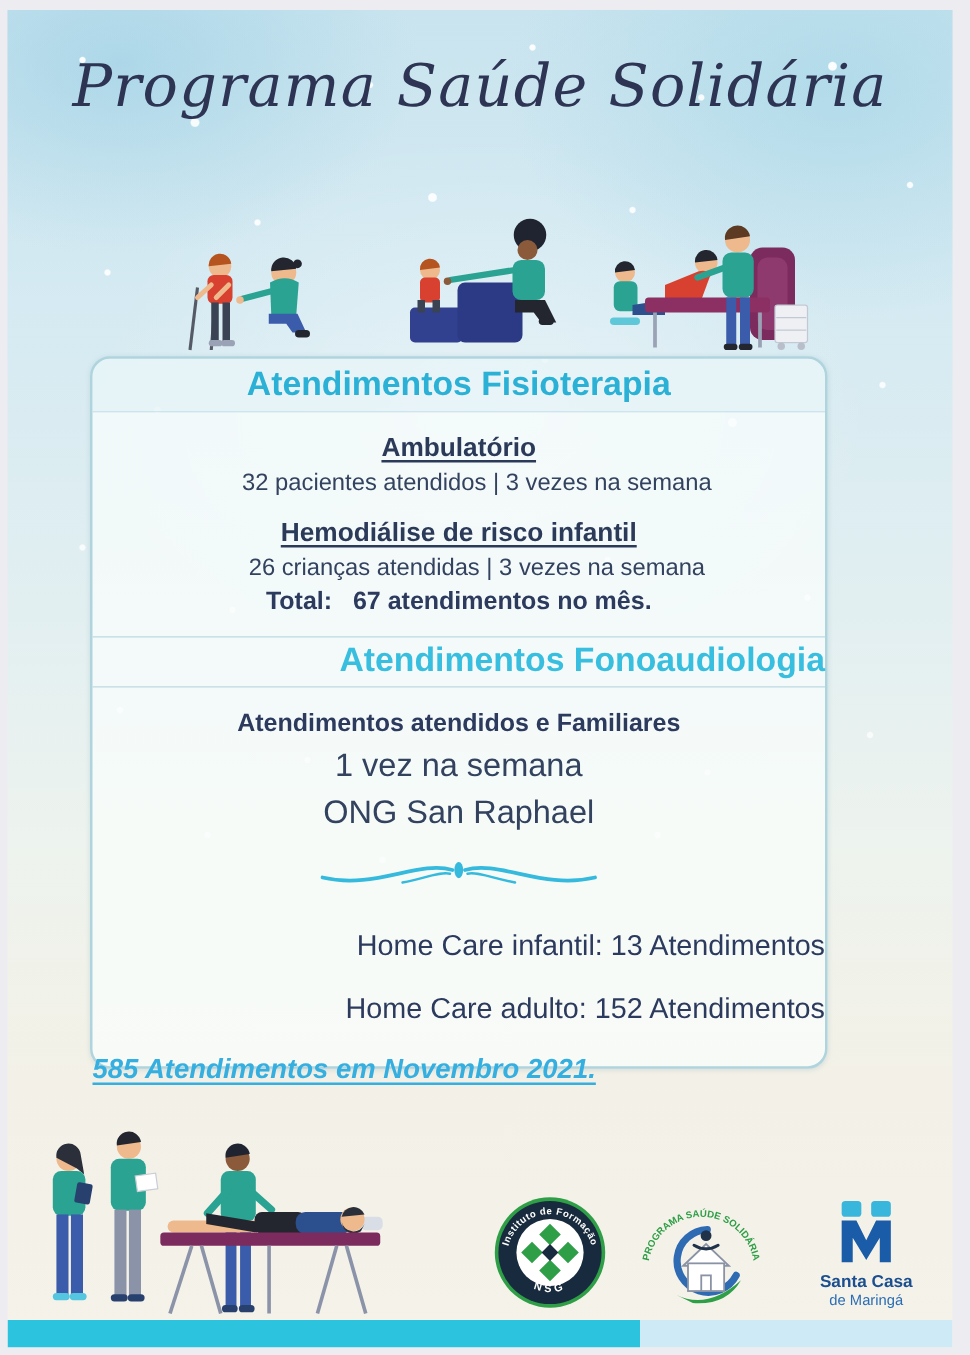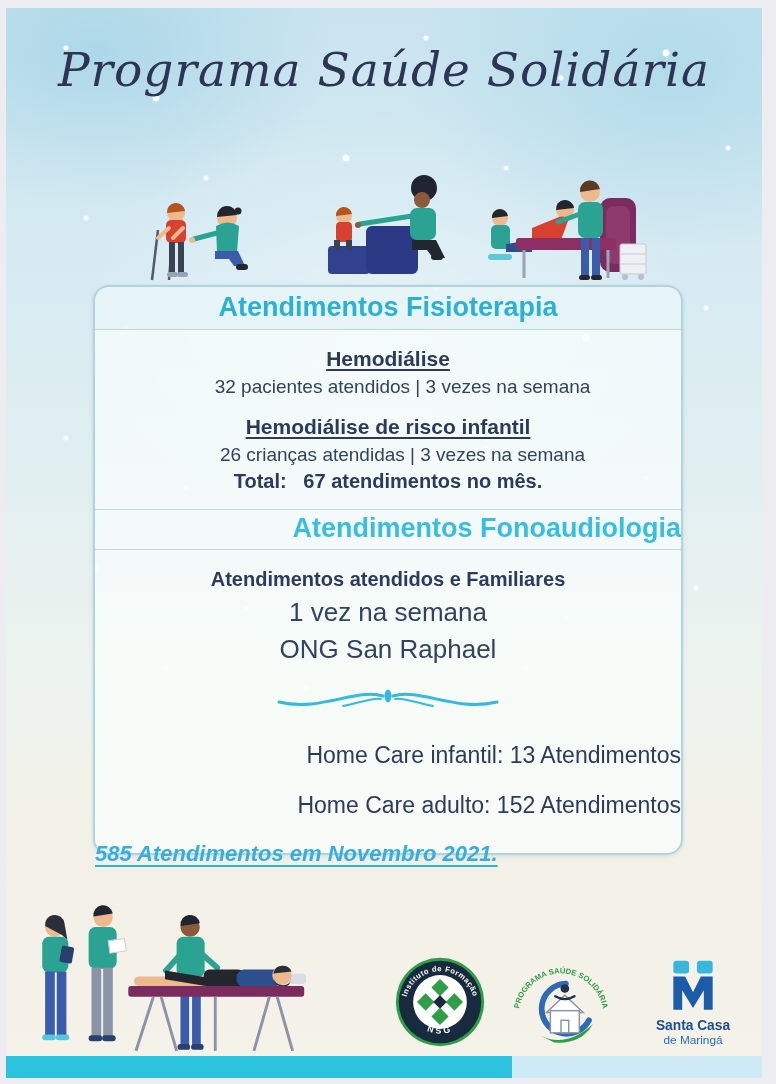--- a/index.html
+++ b/index.html
@@ -52,21 +52,21 @@
       radial-gradient(circle at 300px 680px,rgba(255,255,255,.7) 0 2px, transparent 3px),
       radial-gradient(circle at 520px 660px,rgba(255,255,255,.7) 0 2px, transparent 3px);
   }
   .title {
     position:absolute; left:0; top:34px; width:756px; text-align:center;
     font-family:"DejaVu Serif", serif; font-style:italic; font-weight:500;
     font-size:47px; letter-spacing:1px; color:#2e3554;
   }
   .hero-illustration { position:absolute; left:122px; top:150px; width:522px; height:128px; }
   .card {
-    position:absolute; left:87px; top:277px; width:590px; height:570px;
+    position:absolute; left:66px; top:277px; width:590px; height:570px;
     background:rgba(250,253,252,.72);
     border:2px solid #afd4de; border-radius:16px;
     box-shadow:0 1px 4px rgba(120,160,175,.25);
   }
   .card-header {
     text-align:center; padding:5px 0 6px;
     background:rgba(205,233,241,.30);
     border-bottom:1px solid #bcd9e2;
     border-radius:14px 14px 0 0;
   }
@@ -183,21 +183,21 @@
       <rect x="463" y="117" width="11" height="5" rx="2.5" fill="#23262f"></rect>
     </g>
   </svg>
 
   <div class="card">
     <div class="card-header">
       <span class="cyan-heading">Atendimentos Fisioterapia</span>
     </div>
 
     <div class="block">
-      <div class="block-name">Hemodiálise</div>
+      <div class="block-name">Ambulatório</div>
       <div class="block-detail">32 pacientes atendidos | 3 vezes na semana</div>
     </div>
 
     <div class="block">
       <div class="block-name">Hemodiálise de risco infantil</div>
       <div class="block-detail">26 crianças atendidas | 3 vezes na semana</div>
       <div class="block-total">Total:   67 atendimentos no mês.</div>
     </div>
 
     <div class="section-band">

